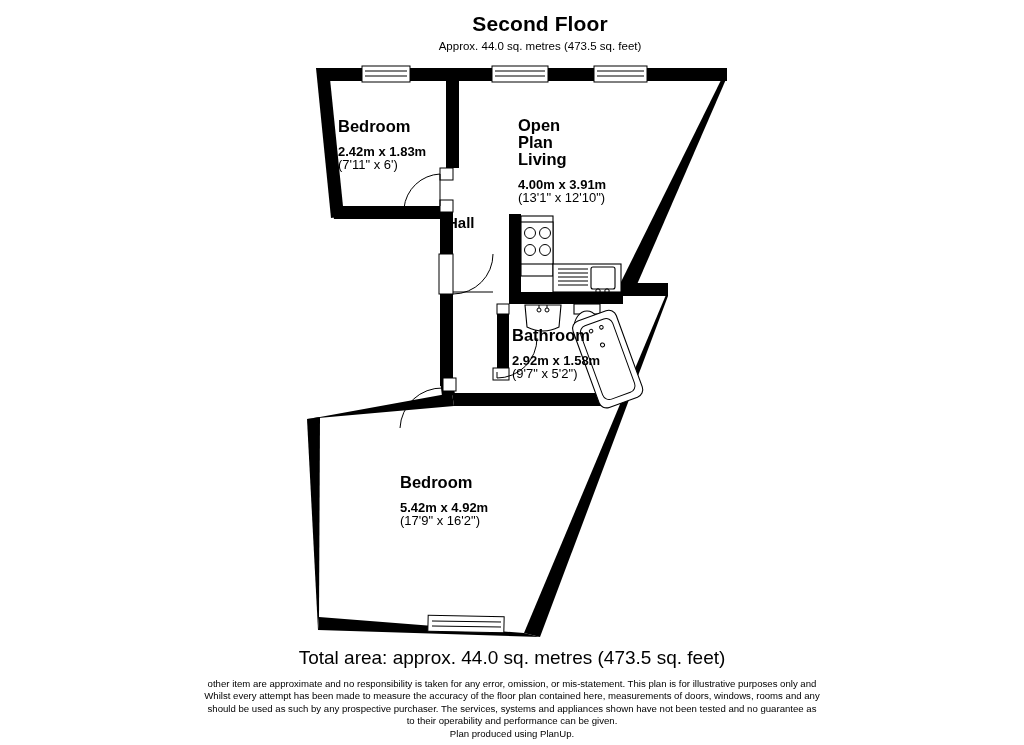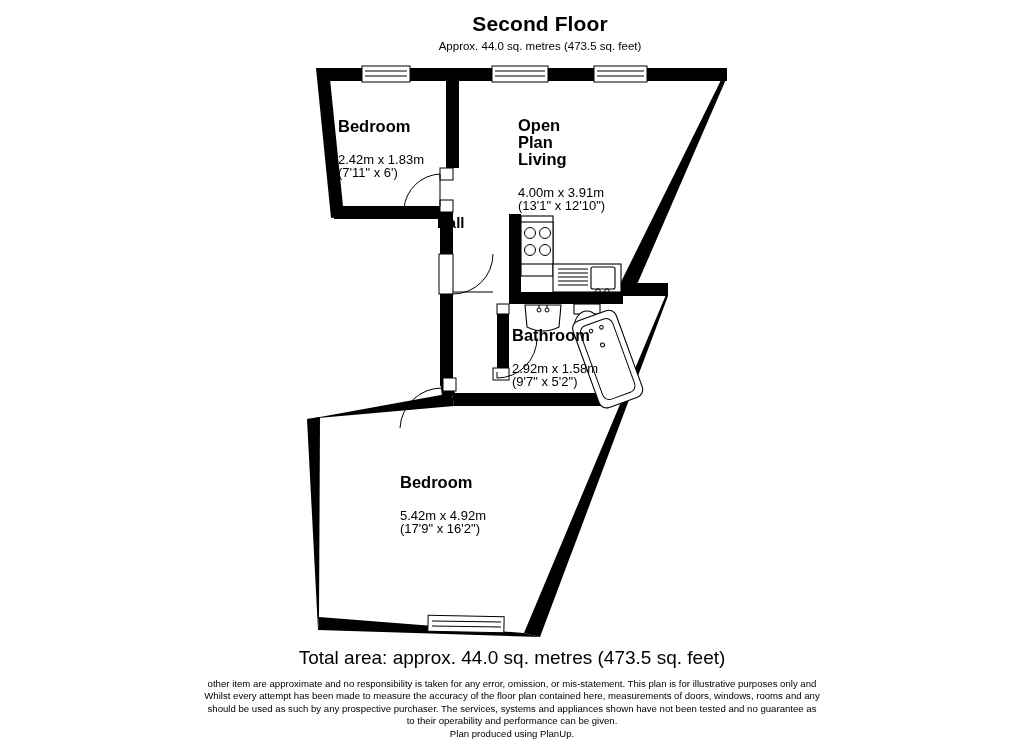--- a/index.html
+++ b/index.html
@@ -92,23 +92,23 @@
     line-height: 1.03;
     white-space: nowrap;
   }
   .room-name {
     font-size: 16.5px;
     font-weight: bold;
     display: block;
   }
   .room-dim {
     font-size: 13px;
-    font-weight: normal;
+    font-weight: bold;
     display: block;
-    margin-top: 18px;
+    margin-top: 10px;
   }
   .room-dim-imp {
     font-size: 13px;
     font-weight: normal;
     display: block;
     margin-top: 0px;
   }
   .hall-label {
     position: absolute;
     font-size: 15px;
@@ -322,21 +322,21 @@
       <span class="room-dim">2.92m x 1.58m</span>
       <span class="room-dim-imp">(9'7" x 5'2")</span>
     </div>
 
     <div class="room-label" style="left:400px; top:474px; width:148px;">
       <span class="room-name">Bedroom</span>
       <span class="room-dim">5.42m x 4.92m</span>
       <span class="room-dim-imp">(17'9" x 16'2")</span>
     </div>
 
-    <div class="hall-label" style="left:437px; top:214px;">Hall</div>
+    <div class="hall-label" style="left:447px; top:214px;">Hall</div>
   </div>
 
   <div class="footer">
     <div class="total-area">Total area: approx. 44.0 sq. metres (473.5 sq. feet)</div>
     <div class="disclaimer">
       <p>other item are approximate and no responsibility is taken for any error, omission, or mis-statement.  This plan is for illustrative purposes only and</p>
       <p>Whilst every attempt has been made to measure the accuracy of the floor plan contained here, measurements of doors, windows, rooms and any</p>
       <p>should be used as such by any prospective purchaser.  The services, systems and appliances shown have not been tested and no guarantee as</p>
       <p>to their operability and performance can be given.</p>
       <p>Plan produced using PlanUp.</p>

